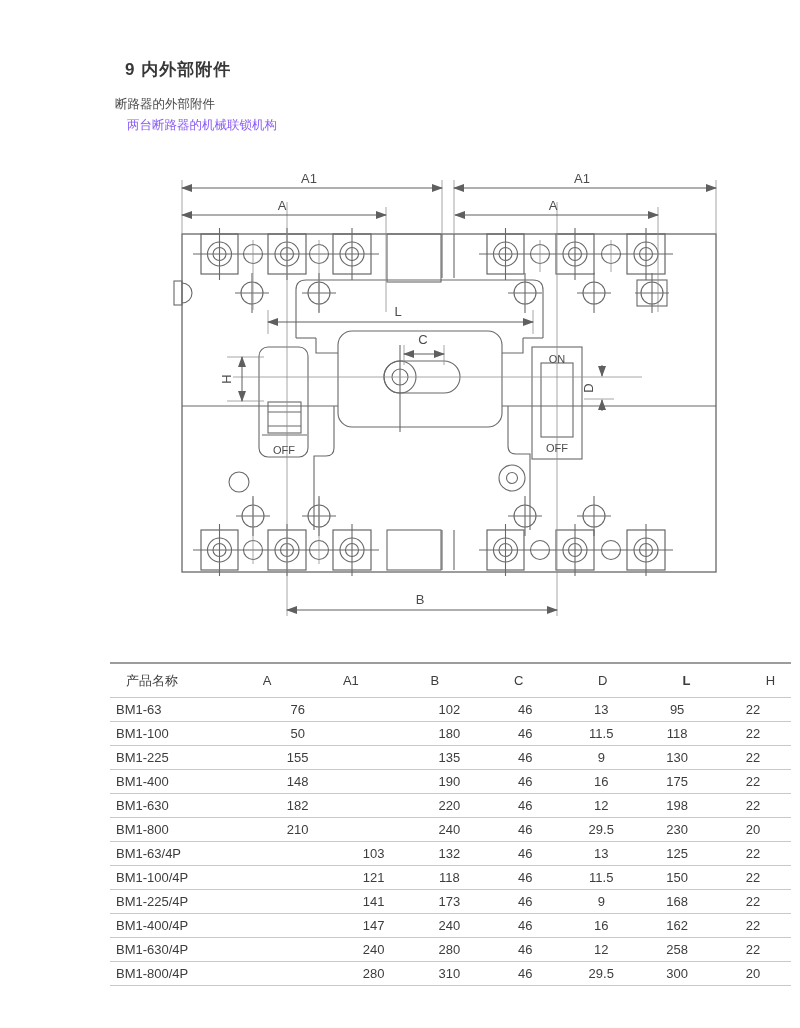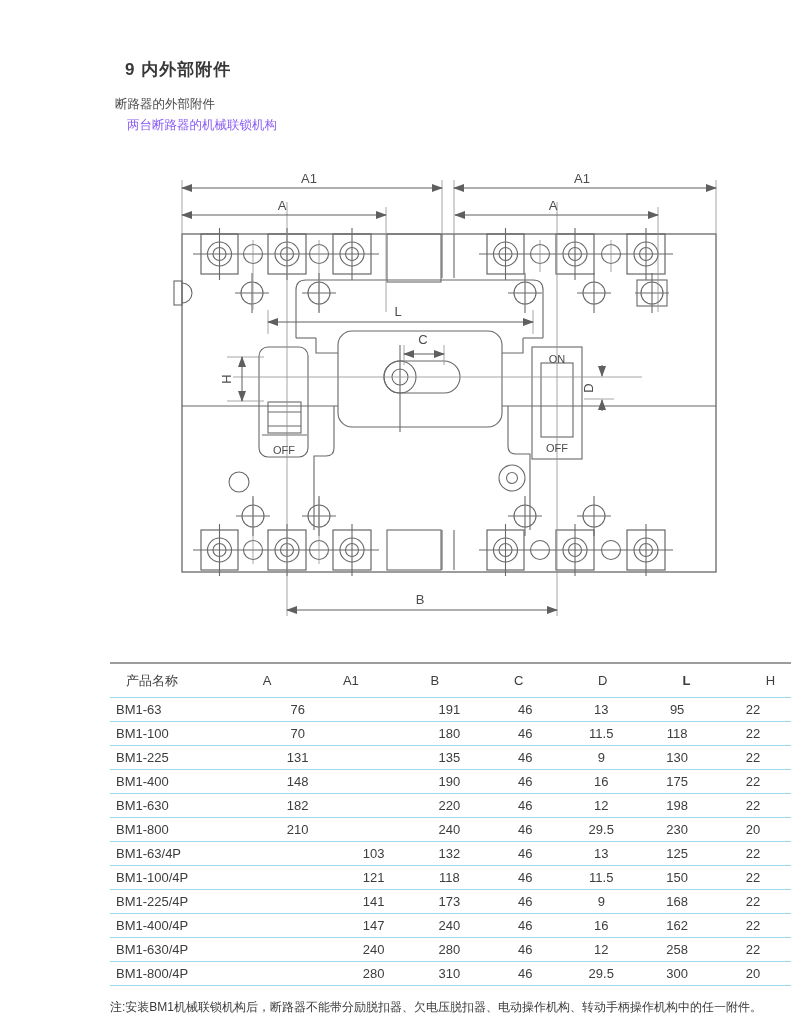--- a/index.html
+++ b/index.html
@@ -205,39 +205,39 @@
         <div class="cell">B</div>
         <div class="cell">C</div>
         <div class="cell">D</div>
         <div class="cell">L</div>
         <div class="cell">H</div>
       </div>
       <div class="trow">
         <div class="cell name">BM1-63</div>
         <div class="cell">76</div>
         <div class="cell"></div>
-        <div class="cell">191</div>
+        <div class="cell">102</div>
         <div class="cell">46</div>
         <div class="cell">13</div>
         <div class="cell">95</div>
         <div class="cell">22</div>
       </div>
       <div class="trow">
         <div class="cell name">BM1-100</div>
-        <div class="cell">70</div>
+        <div class="cell">50</div>
         <div class="cell"></div>
         <div class="cell">180</div>
         <div class="cell">46</div>
         <div class="cell">11.5</div>
         <div class="cell">118</div>
         <div class="cell">22</div>
       </div>
       <div class="trow">
         <div class="cell name">BM1-225</div>
-        <div class="cell">131</div>
+        <div class="cell">155</div>
         <div class="cell"></div>
         <div class="cell">135</div>
         <div class="cell">46</div>
         <div class="cell">9</div>
         <div class="cell">130</div>
         <div class="cell">22</div>
       </div>
       <div class="trow">
         <div class="cell name">BM1-400</div>
         <div class="cell">148</div>
@@ -323,14 +323,13 @@
         <div class="cell"></div>
         <div class="cell">280</div>
         <div class="cell">310</div>
         <div class="cell">46</div>
         <div class="cell">29.5</div>
         <div class="cell">300</div>
         <div class="cell">20</div>
       </div>
     </div>
 
-  <div class="note">注:安装BM1机械联锁机构后，断路器不能带分励脱扣器、欠电压脱扣器、电动操作机构、转动手柄操作机构中的任一附件。</div>
 </div>
 
 </body></html>

